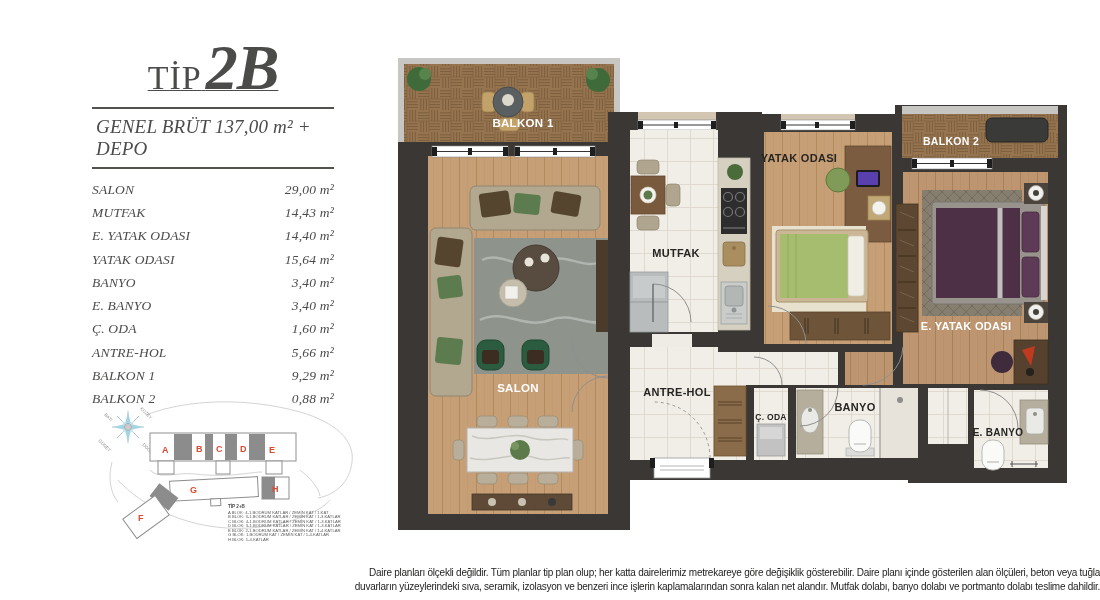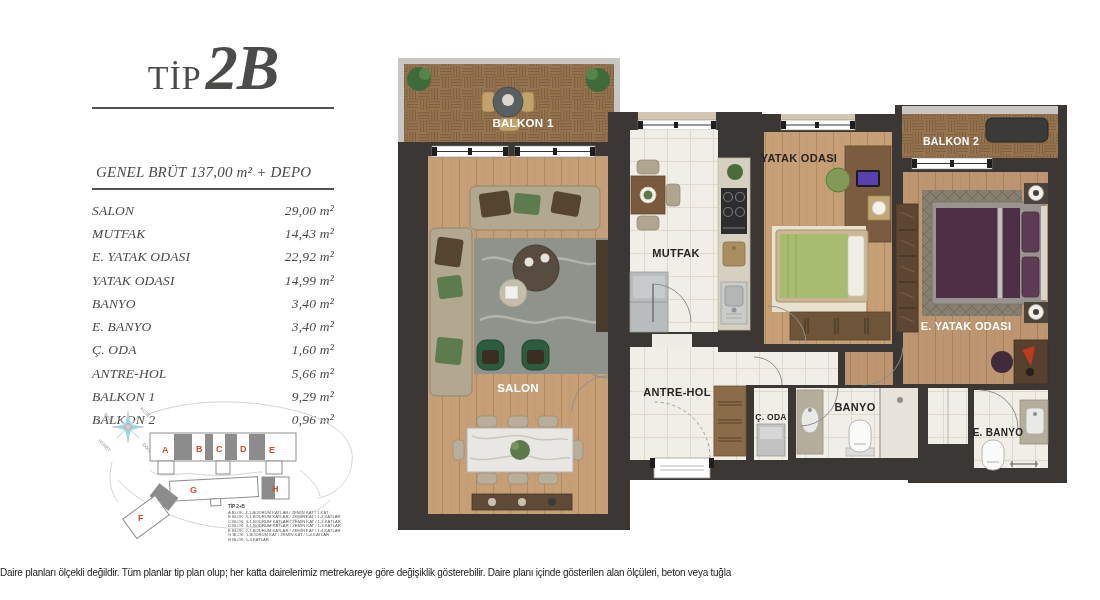--- a/index.html
+++ b/index.html
@@ -1,43 +1,43 @@
 <!DOCTYPE html>
 <html><head>
 <meta charset="utf-8">
 <style>
   html,body{margin:0;padding:0;}
   .canvas{position:relative;width:1100px;height:600px;background:#ffffff;overflow:hidden;
           font-family:"Liberation Serif", serif;color:#4b4b49;}
   
   .left-panel{position:absolute;left:92px;top:36px;width:242px;}
-  .title-row{text-align:center;white-space:nowrap;line-height:1;}
+  .title-row{text-align:center;white-space:nowrap;line-height:1;text-decoration:underline;}
   .title-prefix{font-size:34px;letter-spacing:1px;font-weight:500;}
   .title-code{font-size:64px;font-style:italic;font-weight:600;letter-spacing:-1px;}
   .rule{border:none;border-top:2px solid #52524f;margin:0;}
   .rule1{margin-top:7px;}
-  .summary{font-style:italic;font-size:15px;letter-spacing:.2px;padding:7px 0 7px 4px;margin-top:48px;}
+  .summary{font-style:italic;font-size:19px;letter-spacing:.2px;padding:7px 0 7px 4px;}
   .room-list{margin-top:9px;}
   .room-row{display:flex;justify-content:space-between;align-items:center;height:23.3px;
             font-style:italic;font-size:13.5px;letter-spacing:.2px;}
   .room-area{text-align:left;}
   
   .floorplan-svg{position:absolute;left:0;top:0;}
   .siteplan-svg{position:absolute;left:0;top:0;}
   
   .fp-label{font-family:"Liberation Sans", sans-serif;font-weight:bold;letter-spacing:.3px;}
   .fp-white{fill:#ffffff;}
   .fp-black{fill:#262523;}
   
   .sp-letter{font-family:"Liberation Sans", sans-serif;font-weight:bold;font-size:9px;fill:#d94b31;}
   .sp-legend{font-family:"Liberation Sans", sans-serif;font-size:4.2px;fill:#5c5c5a;}
   .sp-legend-title{font-family:"Liberation Sans", sans-serif;font-size:4.6px;font-weight:bold;fill:#4a4a48;}
   .sp-compass-label{font-family:"Liberation Sans", sans-serif;font-size:4.4px;fill:#8e8e8c;}
   
-  .disclaimer{position:absolute;left:0;top:566px;width:1100px;text-align:left;
+  .disclaimer{position:absolute;left:0;top:566px;width:1100px;text-align:right;
               font-family:"Liberation Sans", sans-serif;font-size:10px;letter-spacing:-0.25px;
               line-height:13.5px;color:#1d1d1b;}
 </style>
 </head>
 <body>
 
 <div class="canvas">
 
   <div class="left-panel">
     <div class="title-row">
@@ -51,25 +51,25 @@
       <div class="room-row">
           <span>SALON</span>
           <span class="room-area">29,00 m²</span>
         </div>
       <div class="room-row">
           <span>MUTFAK</span>
           <span class="room-area">14,43 m²</span>
         </div>
       <div class="room-row">
           <span>E. YATAK ODASI</span>
-          <span class="room-area">22,92 m²</span>
+          <span class="room-area">14,40 m²</span>
         </div>
       <div class="room-row">
           <span>YATAK ODASI</span>
-          <span class="room-area">14,99 m²</span>
+          <span class="room-area">15,64 m²</span>
         </div>
       <div class="room-row">
           <span>BANYO</span>
           <span class="room-area">3,40 m²</span>
         </div>
       <div class="room-row">
           <span>E. BANYO</span>
           <span class="room-area">3,40 m²</span>
         </div>
       <div class="room-row">
@@ -79,21 +79,21 @@
       <div class="room-row">
           <span>ANTRE-HOL</span>
           <span class="room-area">5,66 m²</span>
         </div>
       <div class="room-row">
           <span>BALKON 1</span>
           <span class="room-area">9,29 m²</span>
         </div>
       <div class="room-row">
           <span>BALKON 2</span>
-          <span class="room-area">0,96 m²</span>
+          <span class="room-area">0,88 m²</span>
         </div>
     </div>
   </div>
 
   <svg class="floorplan-svg" width="1100" height="600" viewBox="0 0 1100 600">
     <defs>
       <pattern id="deck" width="22" height="22" patternUnits="userSpaceOnUse">
         <rect width="22" height="22" fill="#967450"></rect>
         <path d="M0,2.8h11M0,5.6h11M0,8.4h11 M13.8,0v11M16.6,0v11M19.4,0v11 M2.8,11v11M5.6,11v11M8.4,11v11 M11,13.8h11M11,16.6h11M11,19.4h11" stroke="#7c5d3d" stroke-width="1" fill="none"></path>
         <path d="M11,0v22M0,11h22" stroke="#7c5d3d" stroke-width=".6"></path>
@@ -493,15 +493,16 @@
       <text class="sp-legend" x="228" y="522.5">C BLOK:  4-1.BODRUM KATLAR / ZEMİN KAT / 1-3.KATLAR</text>
       <text class="sp-legend" x="228" y="527">D BLOK:  3-1.BODRUM KATLAR / ZEMİN KAT / 1-3.KATLAR</text>
       <text class="sp-legend" x="228" y="531.5">E BLOK:  2-1.BODRUM KATLAR / ZEMİN KAT / 1-4.KATLAR</text>
       <text class="sp-legend" x="228" y="536">G BLOK:  1.BODRUM KAT / ZEMİN KAT / 1-4.KATLAR</text>
       <text class="sp-legend" x="228" y="540.5">H BLOK:  1-4.KATLAR</text>
     </g>
   </svg>
 
   <div class="disclaimer">
     <div>Daire planları ölçekli değildir. Tüm planlar tip plan olup; her katta dairelerimiz metrekareye göre değişiklik gösterebilir. Daire planı içinde gösterilen alan ölçüleri, beton veya tuğla</div>
+    <div>duvarların yüzeylerindeki sıva, seramik, izolasyon ve benzeri ince işlerin kaplamalarından sonra kalan net alandır. Mutfak dolabı, banyo dolabı ve portmanto dolabı teslime dahildir.</div>
   </div>
 
 </div>
 
 </body></html>

